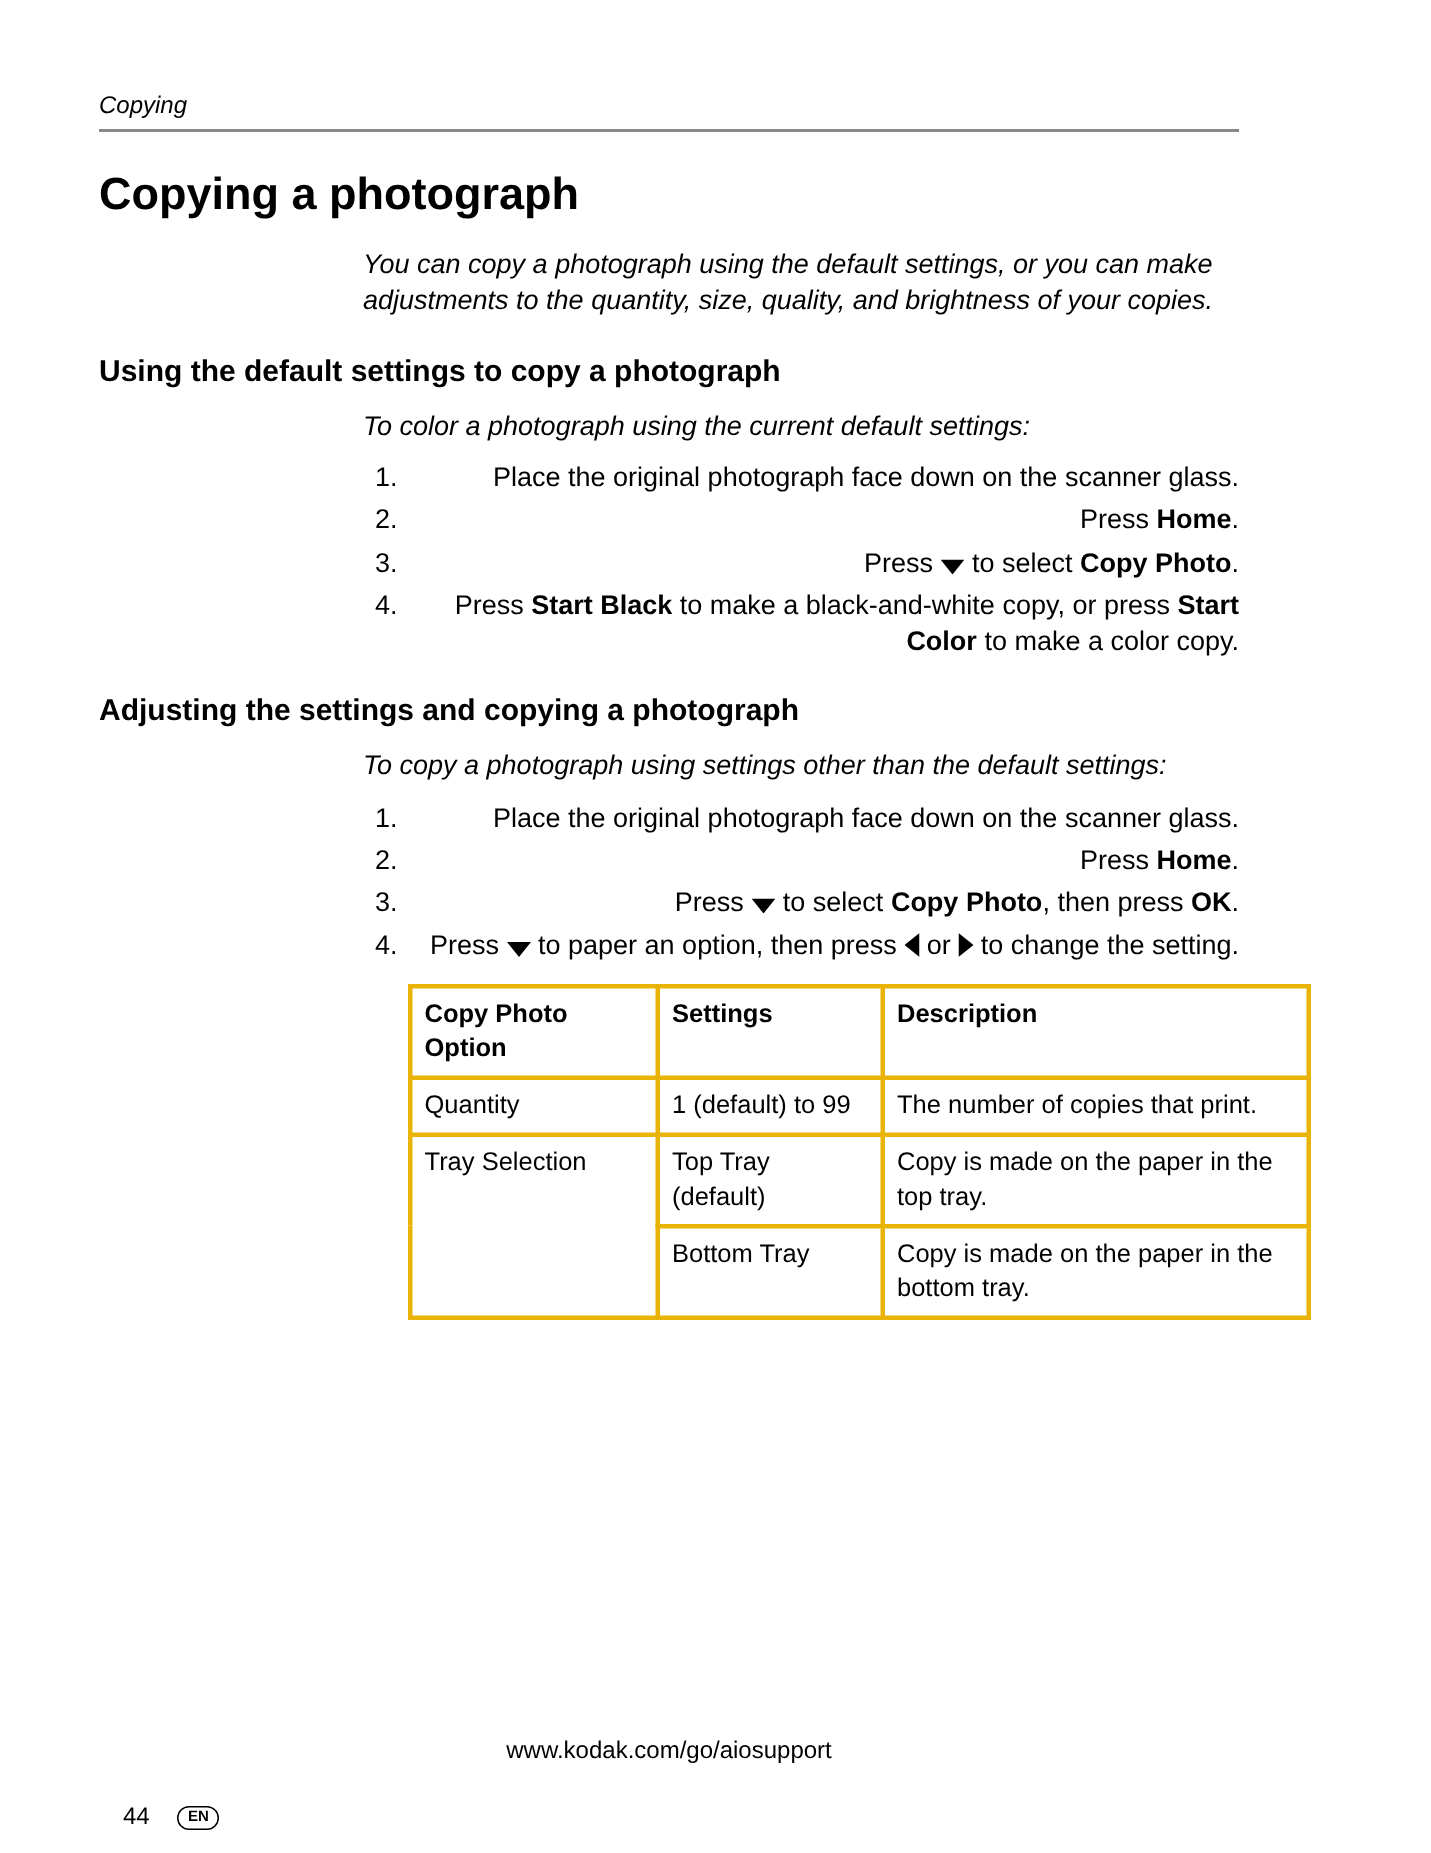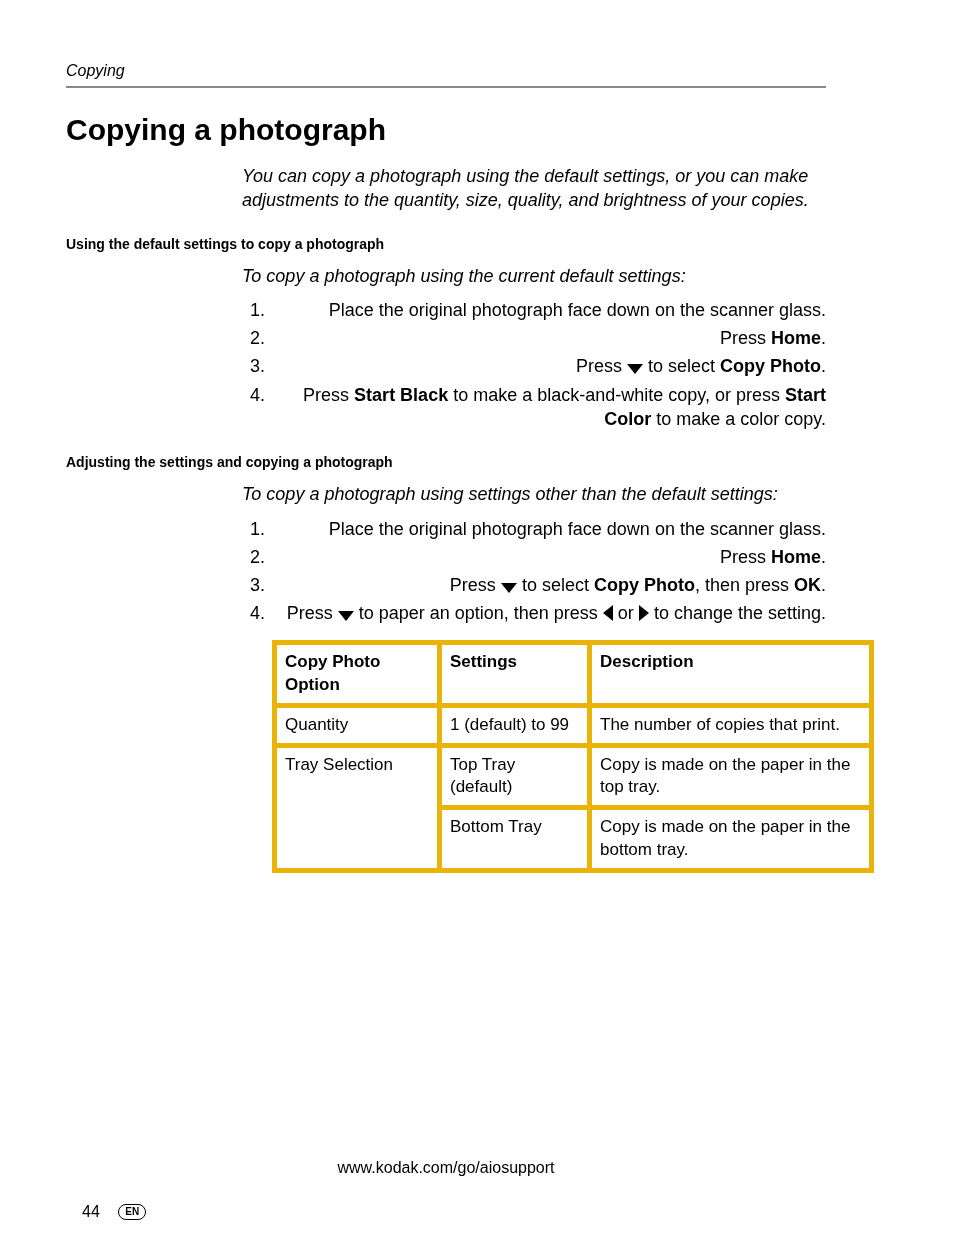--- a/index.html
+++ b/index.html
@@ -32,21 +32,21 @@
   h1.title {
     font-size: 30px;
     font-weight: 700;
     margin: 6px 0 14px 0;
   }
   .indent-block {
     margin-left: 176px;
     margin-right: 0;
   }
   h2.subhead {
-    font-size: 14px;
+    font-size: 20px;
     font-weight: 700;
     margin: 22px 0 10px 0;
   }
   p {
     margin: 6px 0 10px 0;
     font-style: italic;
   }
   .link {
     color: #0066cc;
     text-decoration: none;
@@ -64,21 +64,21 @@
     vertical-align: -2px;
   }
   b { font-weight: 700; }
   table.options {
     border-collapse: collapse;
     margin-top: 14px;
     margin-left: 30px;
     width: 602px;
   }
   table.options th, table.options td {
-    border: 5px solid #eab308;
+    border: 3px solid #eab308;
     padding: 6px 8px;
     text-align: left;
     vertical-align: top;
     font-size: 17px;
   }
   table.options th {
     font-weight: 700;
   }
   .footer {
     position: absolute;
@@ -125,21 +125,21 @@
   <h1 class="title">Copying a photograph</h1>
 
   <div class="indent-block">
     <p>You can copy a photograph using the default settings, or you can make adjustments to the quantity, size, quality, and brightness of your copies.</p>
   </div>
 
   <h2 class="subhead">Using the default settings to copy a photograph</h2>
 
   <div class="indent-block">
 
-    <p>To copy a photograph using the current default settings:</p>
+    <p>To color a photograph using the current default settings:</p>
 
     <ol class="steps">
       <li>Place the original photograph face down on the scanner glass.</li>
       <li>
         <span>Press </span><b>Home</b><span>.</span>
       </li>
       <li>
         <span>Press </span><svg class="arrow" width="16" height="10" viewBox="0 0 16 10">
             <polygon points="0,0 16,0 8,10" fill="#000"></polygon>
           </svg><span> to select </span><b>Copy Photo</b><span>.</span>

